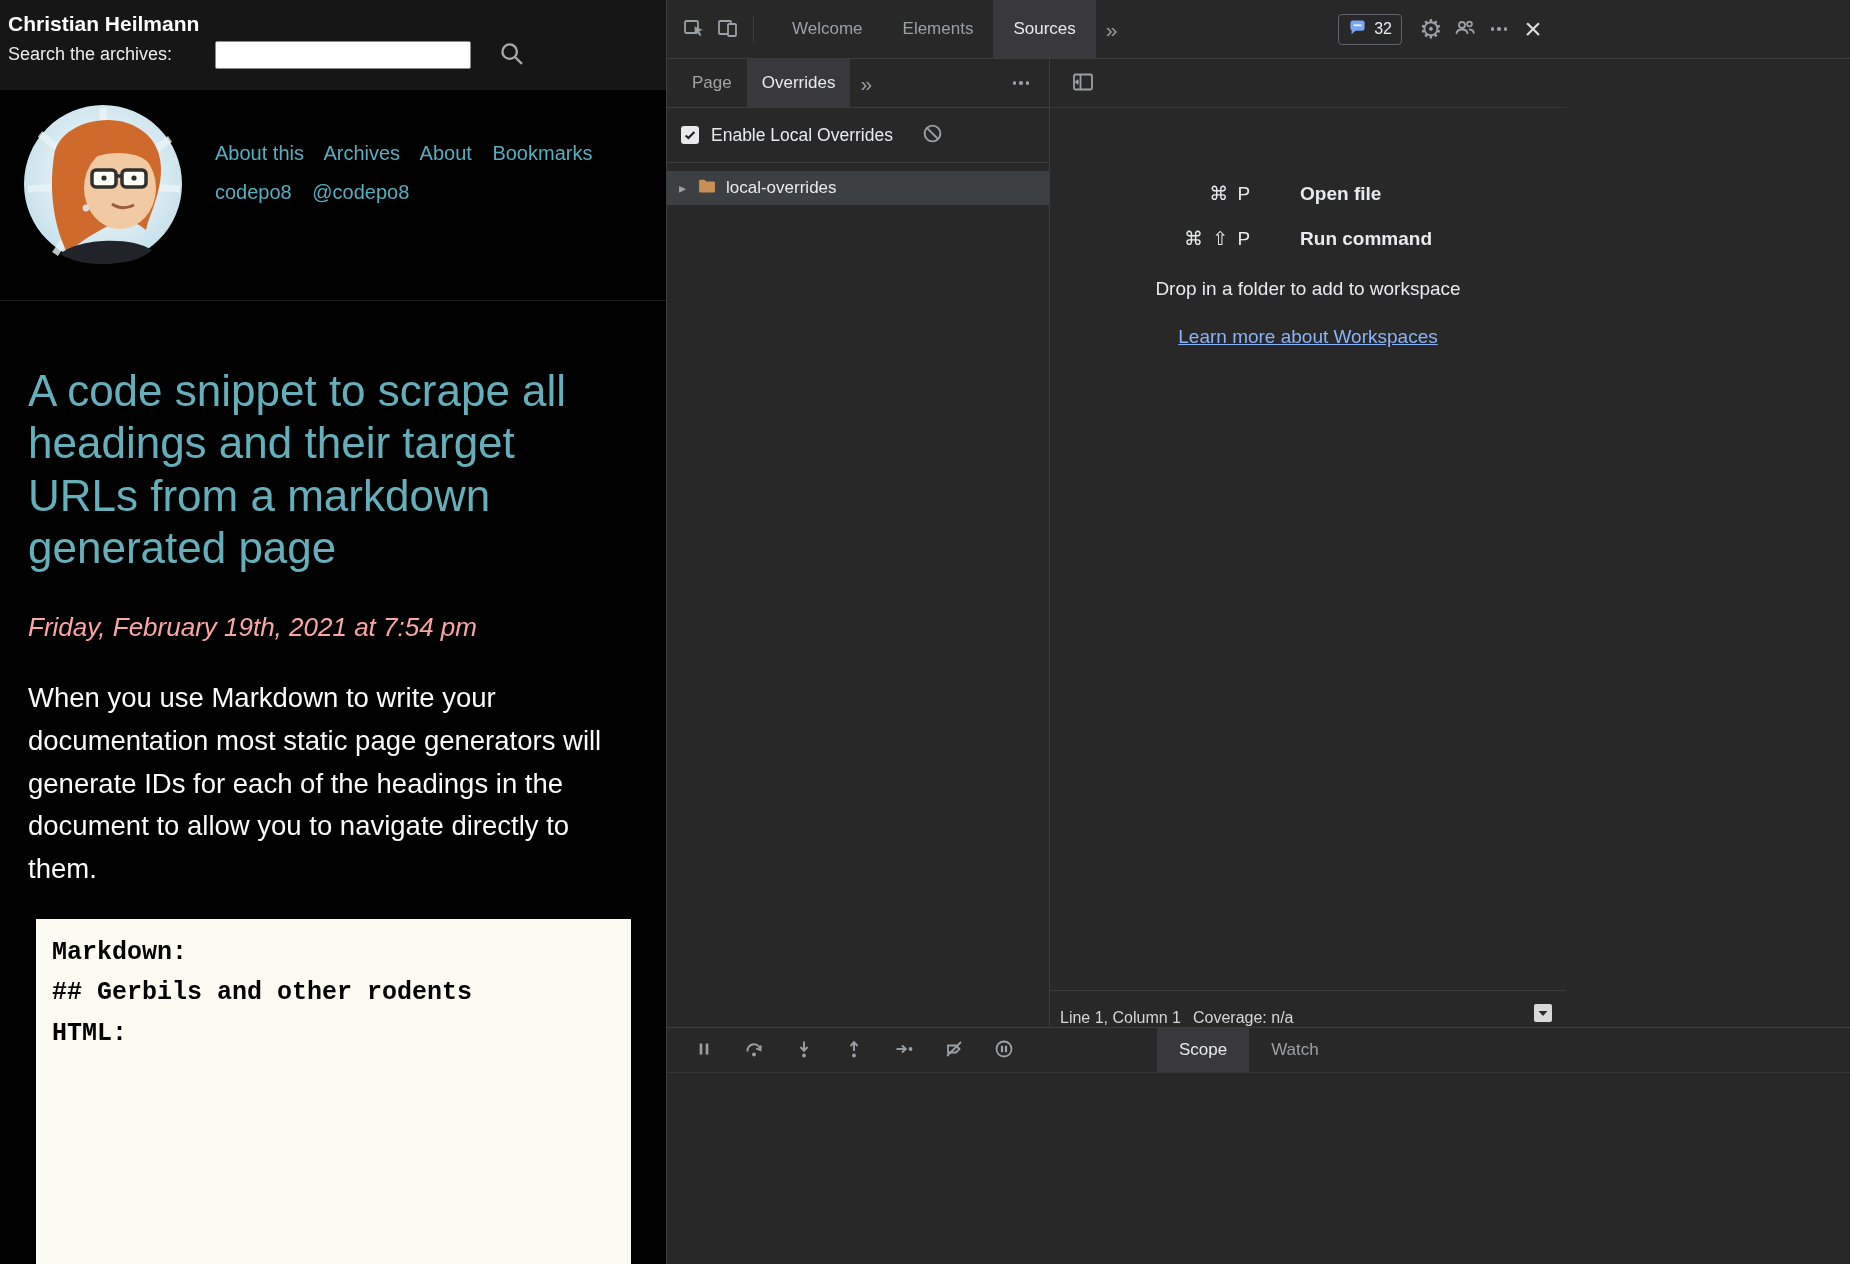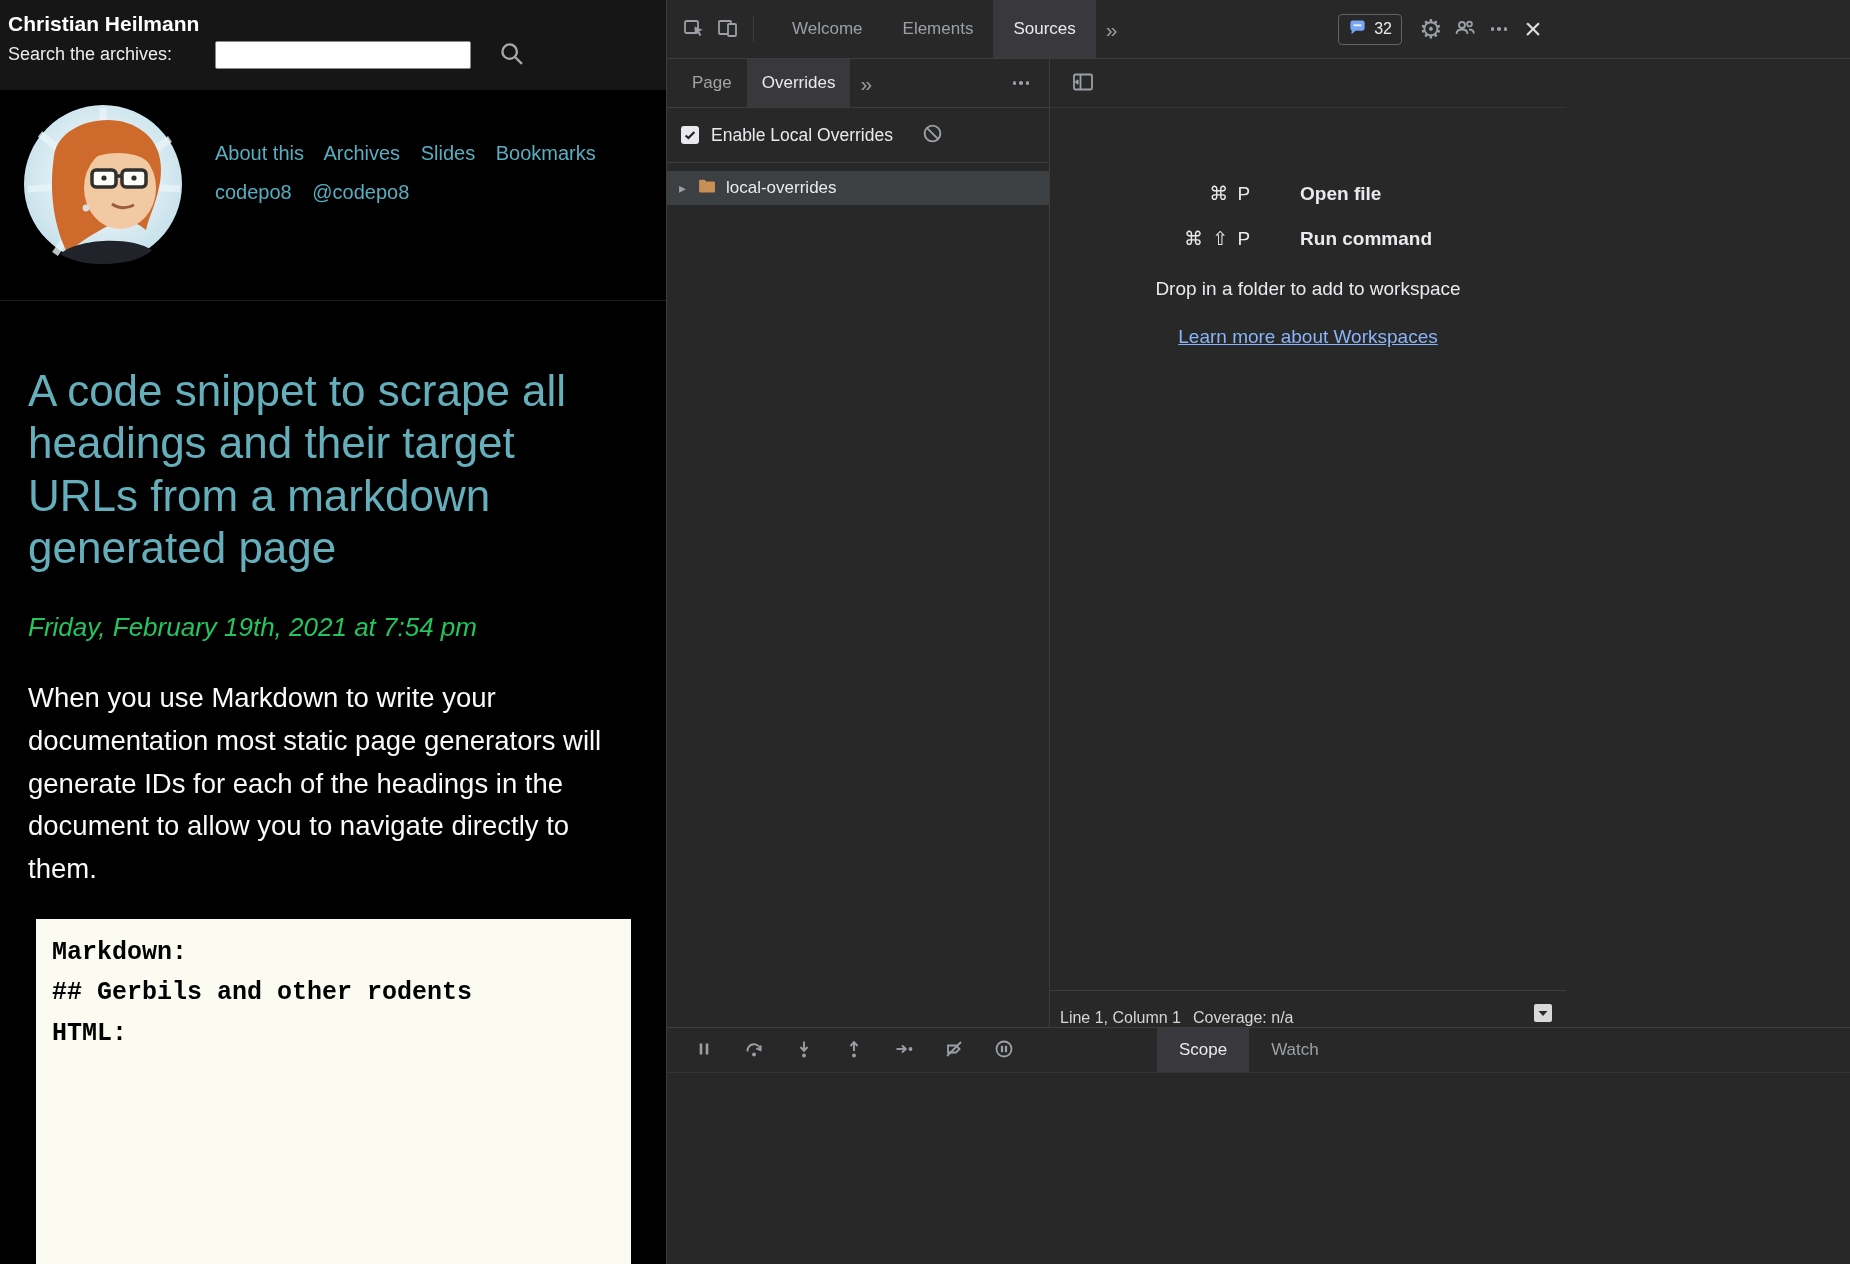--- a/index.html
+++ b/index.html
@@ -17,21 +17,21 @@
     border:1px solid #8a8a8a;border-radius:2px;font-size:17px;padding:0 6px;box-sizing:border-box;}
   .search-btn{position:absolute;left:495px;top:38px;width:34px;height:34px;display:flex;align-items:center;justify-content:center;background:none;border:none;}
   .hero{height:210px;background:#000;border-bottom:1px solid #1e1e1e;position:relative;}
   .avatar{position:absolute;left:20px;top:14px;width:166px;height:160px;}
   .nav-line{position:absolute;left:215px;font-size:20px;}
   .nav-line a{color:#57aec1;text-decoration:none;margin-right:15px;}
   .nav-line.l1{top:52px;}
   .nav-line.l2{top:91px;}
   .article{padding:0 28px;}
   .post-title{margin:64px 0 0 0;font-size:44px;font-weight:300;line-height:1.19;color:#64afbb;max-width:600px;}
-  .post-date{margin-top:38px;font-style:italic;color:#22c55e;font-size:26px;}
+  .post-date{margin-top:38px;font-style:italic;color:#fca5a5;font-size:26px;}
   .post-body{margin-top:34px;font-size:27.5px;line-height:1.55;color:#fafafa;max-width:614px;}
   .code-block{margin:28px 0 0 8px;width:563px;min-height:330px;background:#fbfbf2;color:#000;
     padding:14px 16px;font-family:"Liberation Mono",monospace;font-weight:700;font-size:25px;line-height:1.62;box-sizing:content-box;}
   
   .devtools{flex:1;min-width:0;display:flex;flex-direction:column;background:#282828;color:#bdc1c6;border-left:1px solid #3d3d3d;}
   .icon-btn{background:none;border:none;display:flex;align-items:center;justify-content:center;padding:0;}
   .dt-toolbar{flex:0 0 58px;height:58px;display:flex;align-items:center;border-bottom:1px solid #3d3d3d;padding:0 300px 0 10px;}
   .tool-btn{width:34px;height:34px;}
   .toolbar-sep{width:1px;height:26px;background:#3d3d3d;margin:0 8px;}
   .dt-tabs{display:flex;height:100%;margin-left:10px;}
@@ -129,21 +129,21 @@
         <circle cx="84" cy="74" r="2.6" fill="#2c2c2c"></circle>
           <circle cx="114" cy="74" r="2.6" fill="#2c2c2c"></circle>
         <path d="M92 100 q10 7 22 1" stroke="#9b5c3a" stroke-width="3" fill="none"></path>
         <circle cx="66" cy="104" r="3.4" fill="#dddddd"></circle>
         <path d="M40 150 C58 134 112 132 132 146 C120 158 96 160 80 160 C64 160 50 156 40 150 Z" fill="#20242a"></path>
       </svg>
     </span>
     <div class="nav-line l1">
       <a href="#">About this</a>
       <a href="#">Archives</a>
-      <a href="#">Slides</a>
+      <a href="#">About</a>
       <a href="#">Bookmarks</a>
     </div>
     <div class="nav-line l2">
       <a href="#">codepo8</a>
       <a href="#">@codepo8</a>
     </div>
   </div>
 
   <div class="article">
     <h1 class="post-title">A code snippet to scrape all headings and their target URLs from a markdown generated page</h1>

